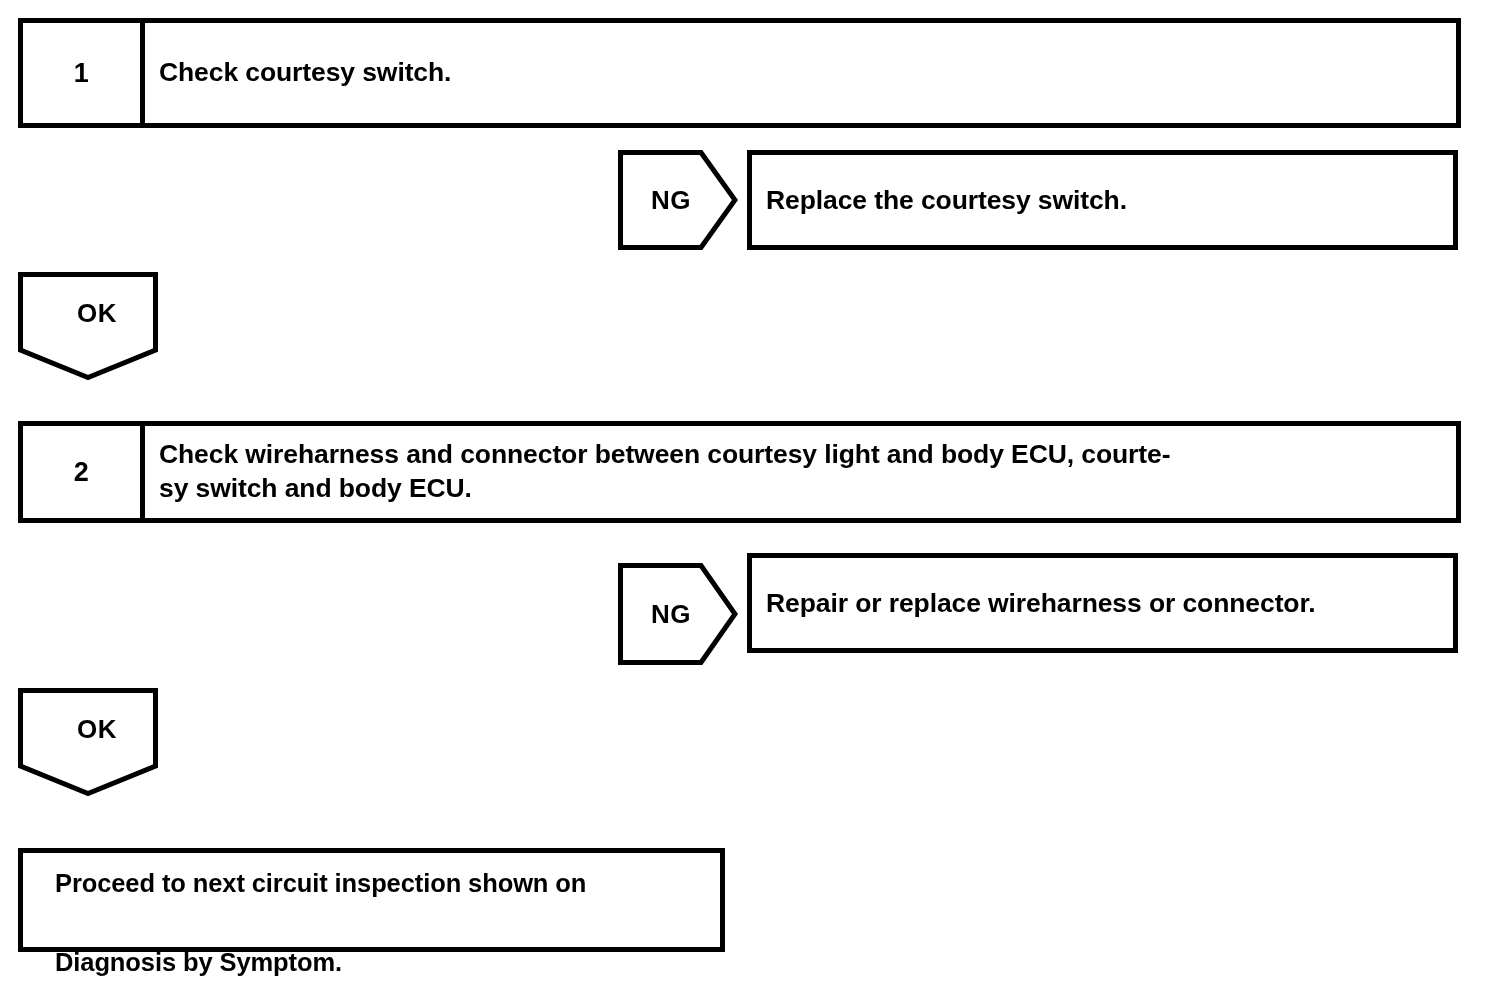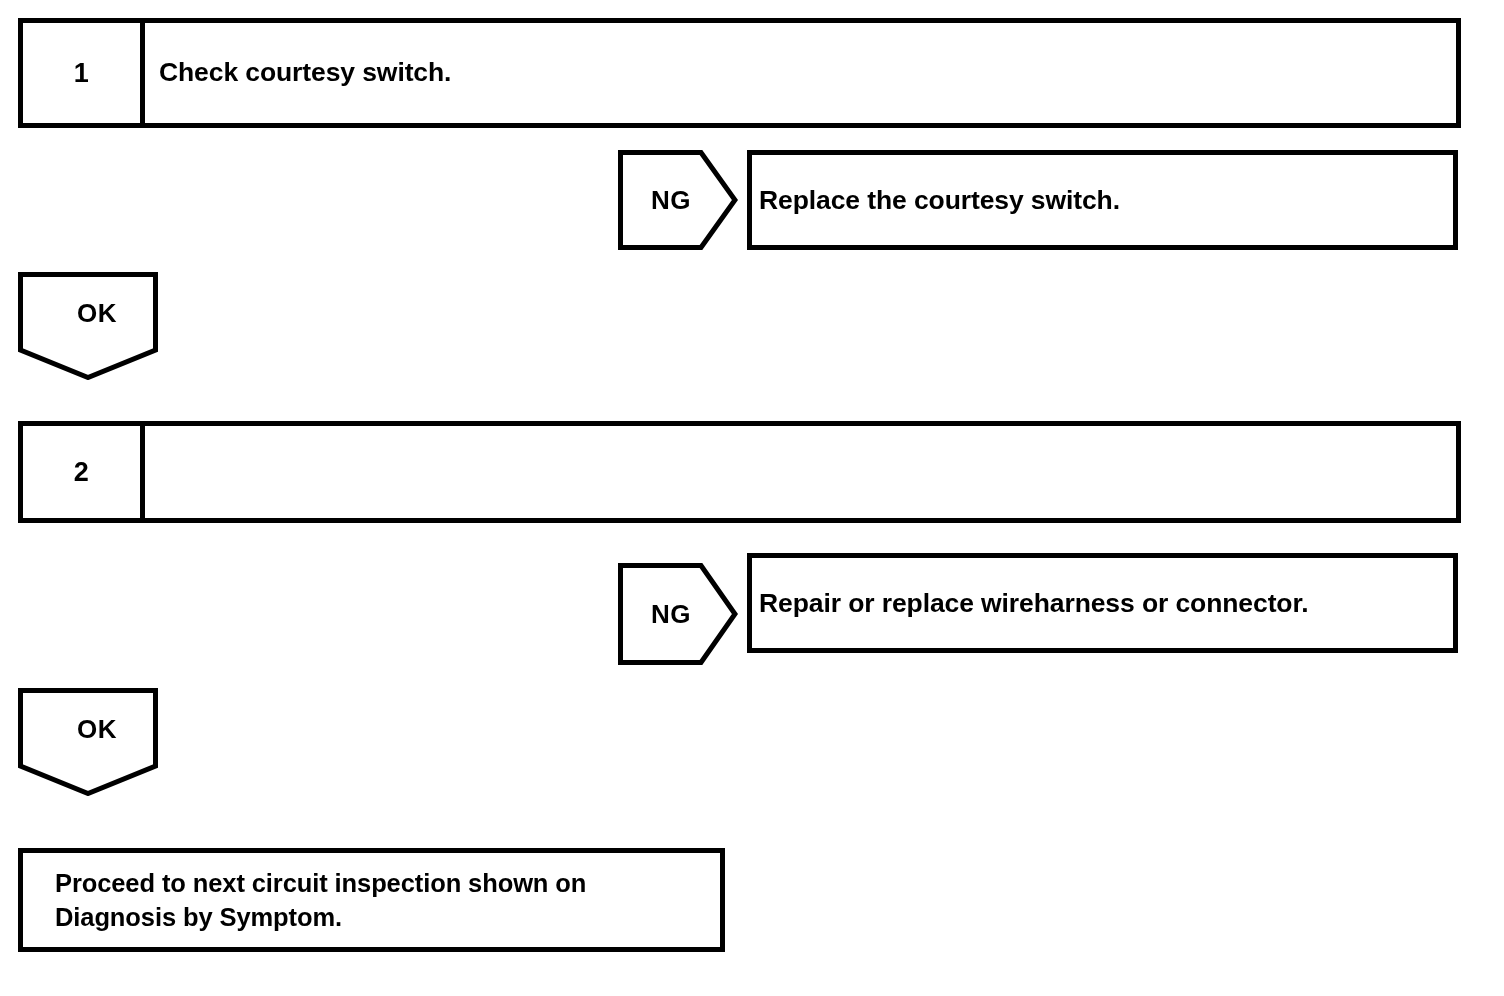--- a/index.html
+++ b/index.html
@@ -60,21 +60,21 @@
   .result-box {
     position: absolute;
     border: 5px solid #000;
     background: #fff;
     box-sizing: border-box;
     display: flex;
     align-items: center;
     font-size: 26.5px;
     font-weight: bold;
     letter-spacing: -0.1px;
-    padding-left: 7px;
+    padding-left: 14px;
   }
 
   
   .terminal-box {
     position: absolute;
     border: 5px solid #000;
     background: #fff;
     box-sizing: border-box;
     display: flex;
     flex-direction: column;
@@ -143,38 +143,42 @@
 
   <div class="ok-arrow" style="left:18px; top:272px; width:140px; height:108px;">
     <svg width="140" height="108" viewBox="0 0 140 108">
       <polygon points="2.5,2.5 137.5,2.5 137.5,78 70,105.5 2.5,78" fill="#ffffff" stroke="#000000" stroke-width="5" stroke-linejoin="miter"></polygon>
     </svg>
     <span class="ok-label">OK</span>
   </div>
 
   <div class="step-box" style="left:18px; top:421px; width:1443px; height:102px;">
     <div class="step-num">2</div>
+    <div class="step-text">
+      <span class="line">Check wireharness and connector between courtesy light and body ECU, courte-</span>
+      <span class="line">sy switch and body ECU.</span>
+    </div>
   </div>
 
   <div class="ng-arrow" style="left:618px; top:563px; width:120px; height:102px;">
     <svg width="120" height="102" viewBox="0 0 120 102">
       <polygon points="2.5,2.5 83,2.5 117,51 83,99.5 2.5,99.5" fill="#ffffff" stroke="#000000" stroke-width="5" stroke-linejoin="miter"></polygon>
     </svg>
     <span class="ng-label">NG</span>
   </div>
 
   <div class="result-box" style="left:747px; top:553px; width:711px; height:100px;">
     <span>Repair or replace wireharness or connector.</span>
   </div>
 
   <div class="ok-arrow" style="left:18px; top:688px; width:140px; height:108px;">
     <svg width="140" height="108" viewBox="0 0 140 108">
       <polygon points="2.5,2.5 137.5,2.5 137.5,78 70,105.5 2.5,78" fill="#ffffff" stroke="#000000" stroke-width="5" stroke-linejoin="miter"></polygon>
     </svg>
     <span class="ok-label">OK</span>
   </div>
 
-  <div class="terminal-box" style="left:18px; top:848px; width:707px; height:104px;">
+  <div class="terminal-box" style="left:18px; top:848px; width:707px; height:104px;gap:45px;">
     <span class="line">Proceed to next circuit inspection shown on</span>
     <span class="line">Diagnosis by Symptom.</span>
   </div>
 
 </div>
 
 </body></html>

